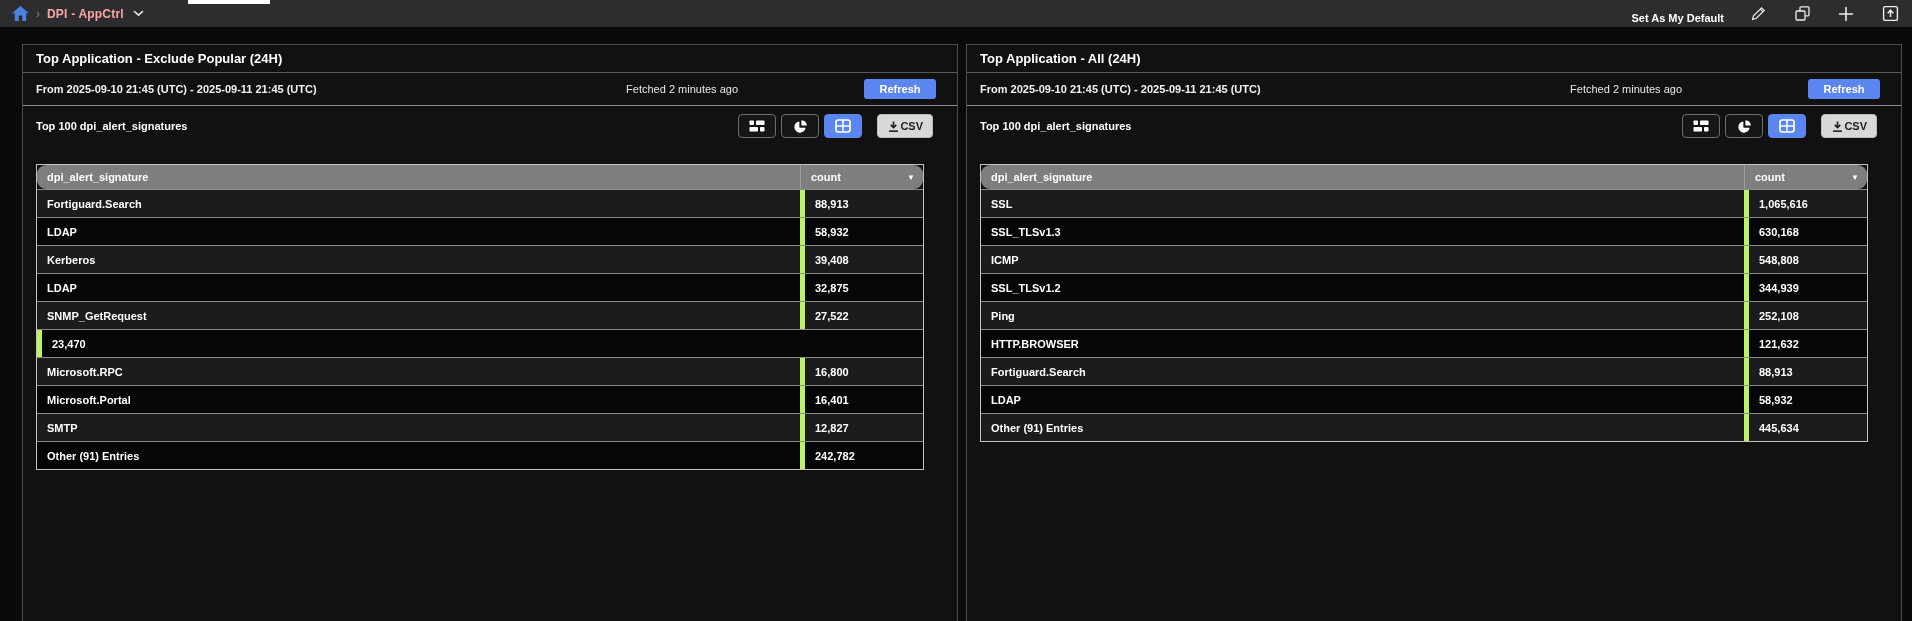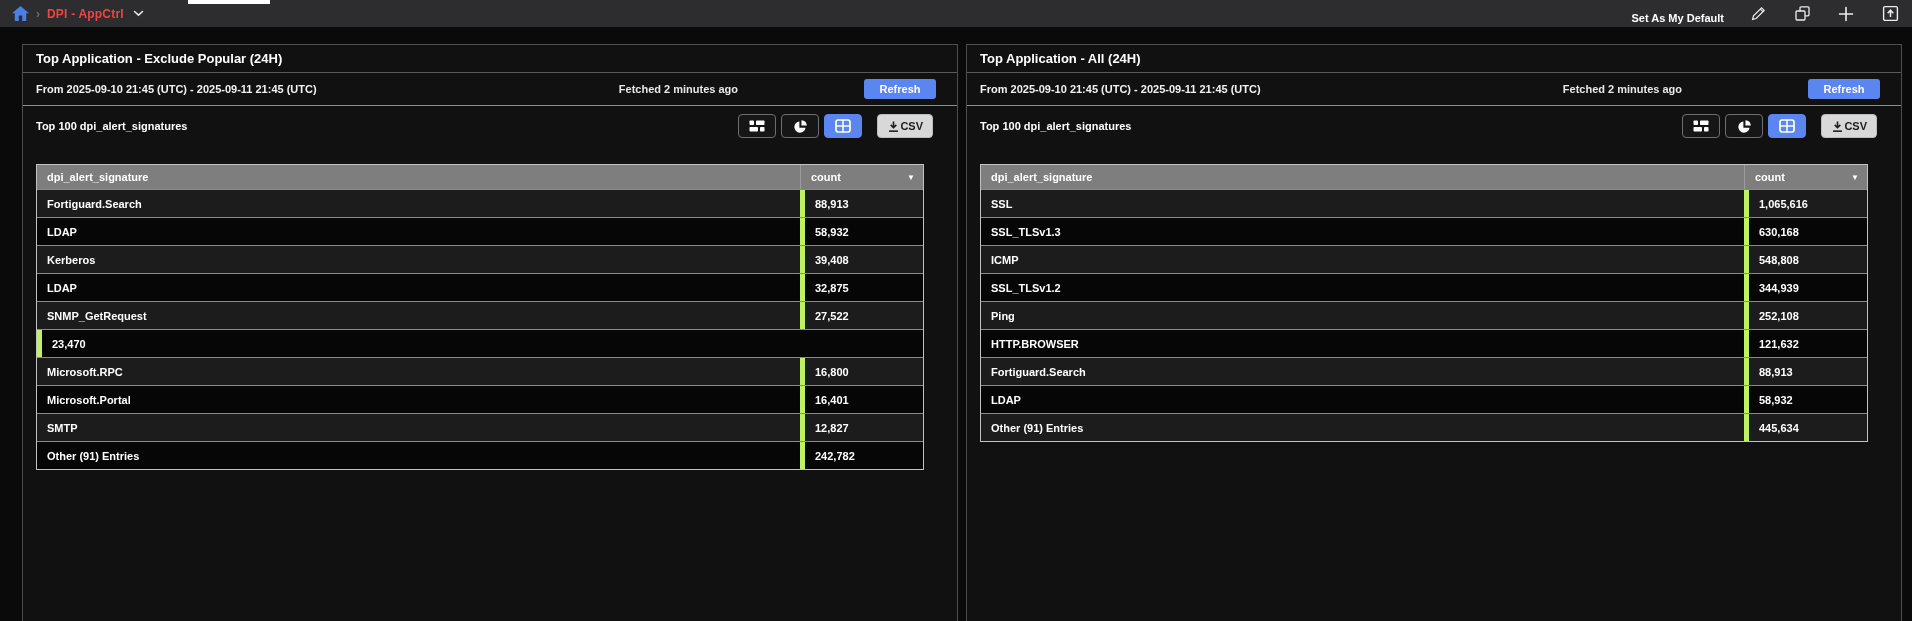--- a/index.html
+++ b/index.html
@@ -6,21 +6,21 @@
   html,body { width:1912px; height:621px; overflow:hidden; background:#0a0a0a;
               font-family:"Liberation Sans", sans-serif; }
 
   
   .topbar { position:absolute; top:0; left:0; width:1912px; height:27px;
             background:#2d2d2f; display:flex; align-items:center;
             justify-content:space-between; padding:0 12px; z-index:5; }
   .topbar-left { display:flex; align-items:center; gap:7px; }
   .home-btn { display:flex; align-items:center; cursor:pointer; }
   .crumb-sep { color:#6d6d6d; font-size:12px; font-weight:700; }
-  .crumb-title { color:#ef4444; font-size:12px; font-weight:700; letter-spacing:.2px; }
+  .crumb-title { color:#fca5a5; font-size:12px; font-weight:700; letter-spacing:.2px; }
   .caret { display:flex; align-items:center; margin-left:2px; }
   .topbar-right { display:flex; align-items:flex-end; gap:24px; }
   .set-default { color:#ffffff; font-size:11px; font-weight:700; cursor:pointer; }
   .tb-icon { display:flex; align-items:center; justify-content:center; width:20px; height:20px; cursor:pointer; }
 
   .white-bar { position:absolute; top:0; left:188px; width:82px; height:4px;
                background:#ffffff; z-index:9; }
 
   
   .panels { position:absolute; top:44px; left:0; width:1912px; height:600px; }
@@ -29,38 +29,38 @@
   .panel.left  { left:22px; }
   .panel.right { left:966px; }
 
   .panel-title-row { height:28px; display:flex; align-items:center;
                      padding:0 13px; border-bottom:1px solid #585858; }
   .panel-title { color:#ffffff; font-size:13px; font-weight:700; }
 
   .meta-row { height:33px; display:flex; align-items:center;
               padding:0 21px 0 13px; border-bottom:1px solid #8d8d8d; }
   .from-text { color:#f2f2f2; font-size:11px; font-weight:700; flex:1; }
-  .fetched-text { color:#e8e8e8; font-size:11px; font-weight:700; }
+  .fetched-text { color:#e8e8e8; font-size:11px; font-weight:400; }
   .refresh-btn { margin-left:126px; width:72px; height:20px; border:none; border-radius:3px;
                  background:var(--accent,#5b86f0); color:#ffffff; font-size:11px;
                  font-weight:700; font-family:inherit; cursor:pointer; }
 
   .toolbar-row { height:40px; display:flex; align-items:center; padding:0 24px 0 13px; }
   .subtitle { color:#ffffff; font-size:11px; font-weight:700; flex:1; }
   .view-group { display:flex; gap:5px; align-items:center; }
   .view-btn { width:38px; height:24px; display:flex; align-items:center; justify-content:center;
               background:#161616; border:1px solid #6e6e6e; border-radius:4px; cursor:pointer; }
   .view-btn.active { background:var(--accent,#5b86f0); border-color:var(--accent,#5b86f0); }
   .csv-btn { margin-left:15px; height:24px; padding:0 9px; display:flex; align-items:center; 
              background:var(--csv-bg,#d8d8d8); border:1px solid #bcbcbc; border-radius:4px;
              color:#1c1c1c; font-size:11px; font-weight:700; font-family:inherit; cursor:pointer; }
 
   
   .tbl { margin:18px 33px 0 13px; border:1px solid #c2c2c2; }
-  .thead { display:flex; height:24px; background:var(--header-bg,#7e7e7e); align-items:center; }
+  .thead { display:flex; height:24px; background:var(--header-bg,#7e7e7e); align-items:center;border-radius:9px; }
   .th-name { flex:1; color:#ffffff; font-size:11px; font-weight:700; padding-left:10px; cursor:pointer; }
   .th-count { width:123px; border-left:1px solid #9c9c9c; height:100%;
               display:flex; align-items:center; justify-content:space-between;
               color:#ffffff; font-size:11px; font-weight:700; padding:0 8px 0 10px; cursor:pointer; }
   .sort-ico { font-size:8px; color:#ffffff; }
   .trow { display:flex; height:28px; align-items:center; border-top:1px solid #8a8a8a; cursor:pointer; }
   .trow:nth-child(odd)  { background:#1c1c1c; }
   .trow:nth-child(even) { background:#060606; }
   .cell { color:#ffffff; font-size:11px; font-weight:700; }
   .cell.name  { flex:1; padding-left:10px; overflow:hidden; white-space:nowrap; }

